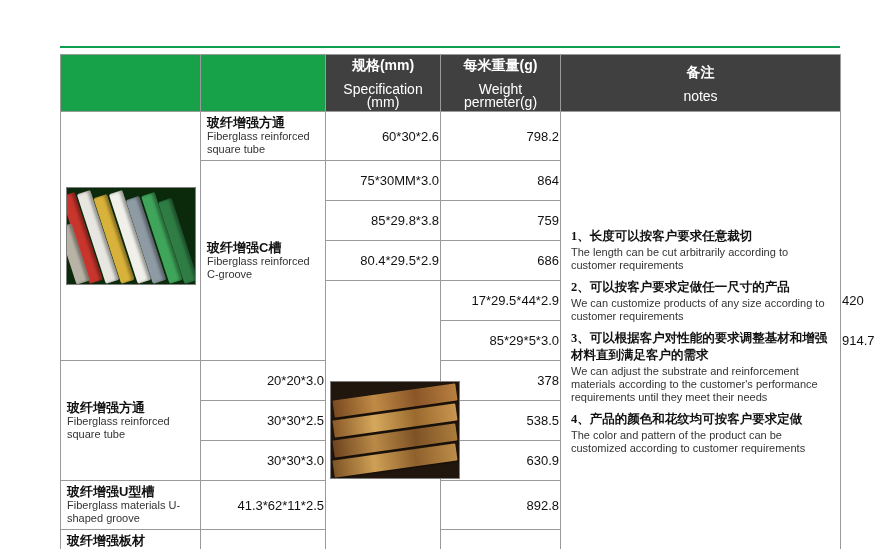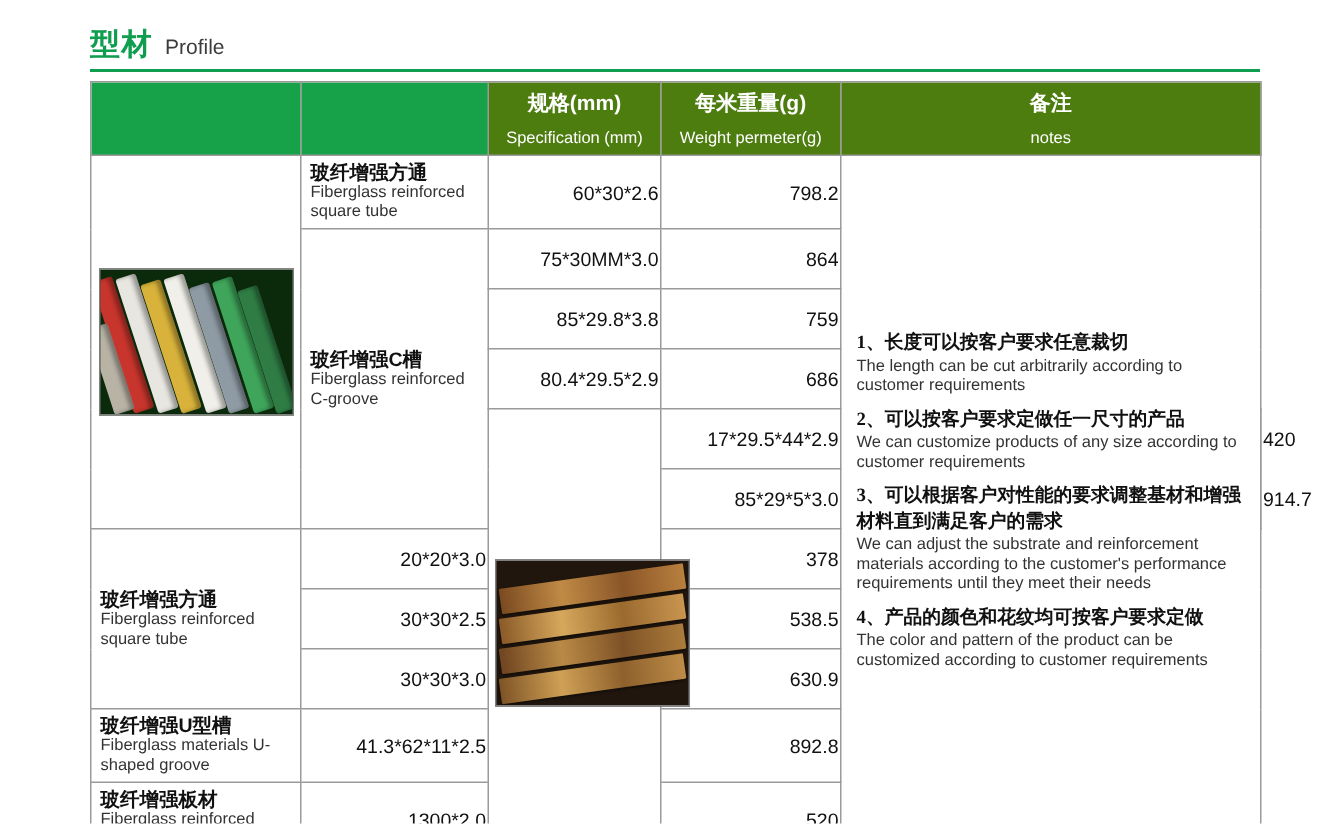--- a/index.html
+++ b/index.html
@@ -58,39 +58,39 @@
   table.spec {
     border-collapse: collapse;
     width: 780px;
     table-layout: fixed;
   }
   table.spec th, table.spec td {
     border: 1px solid #9a9a9a;
     vertical-align: middle;
   }
   thead th {
-    background: #4d7c0f;
+    background: #404040;
     color: #ffffff;
     border: 1px solid #17a24a;
     height: 44px;
     padding: 2px 4px;
     text-align: center;
     font-weight: normal;
   }
   thead th.blank {
     background: #17a24a;
   }
   .th-cn {
     font-size: 14px;
     font-weight: bold;
     line-height: 16px;
     display: block;
   }
   .th-en {
-    font-size: 11px;
+    font-size: 14px;
     line-height: 13px;
     display: block;
     margin-top: 10px;
   }
   .col-img { width: 140px; }
   .col-name { width: 125px; }
   .col-spec { width: 115px; }
   .col-weight { width: 120px; }
   .col-notes { width: 280px; }
 
@@ -169,24 +169,20 @@
     border-radius: 1px;
     transform: rotate(-8deg);
     box-shadow: 0 1px 2px rgba(0,0,0,.5);
   }
 </style>
 </head>
 <body>
 
 <div class="page">
 
-  <div class="header">
-    <span class="header-cn">型材</span>
-    <span class="header-en">Profile</span>
-  </div>
   <div class="header-rule"></div>
 
   <div class="table-wrap">
     <table class="spec">
       <colgroup>
         <col class="col-img">
         <col class="col-name">
         <col class="col-spec">
         <col class="col-weight">
         <col class="col-notes">

